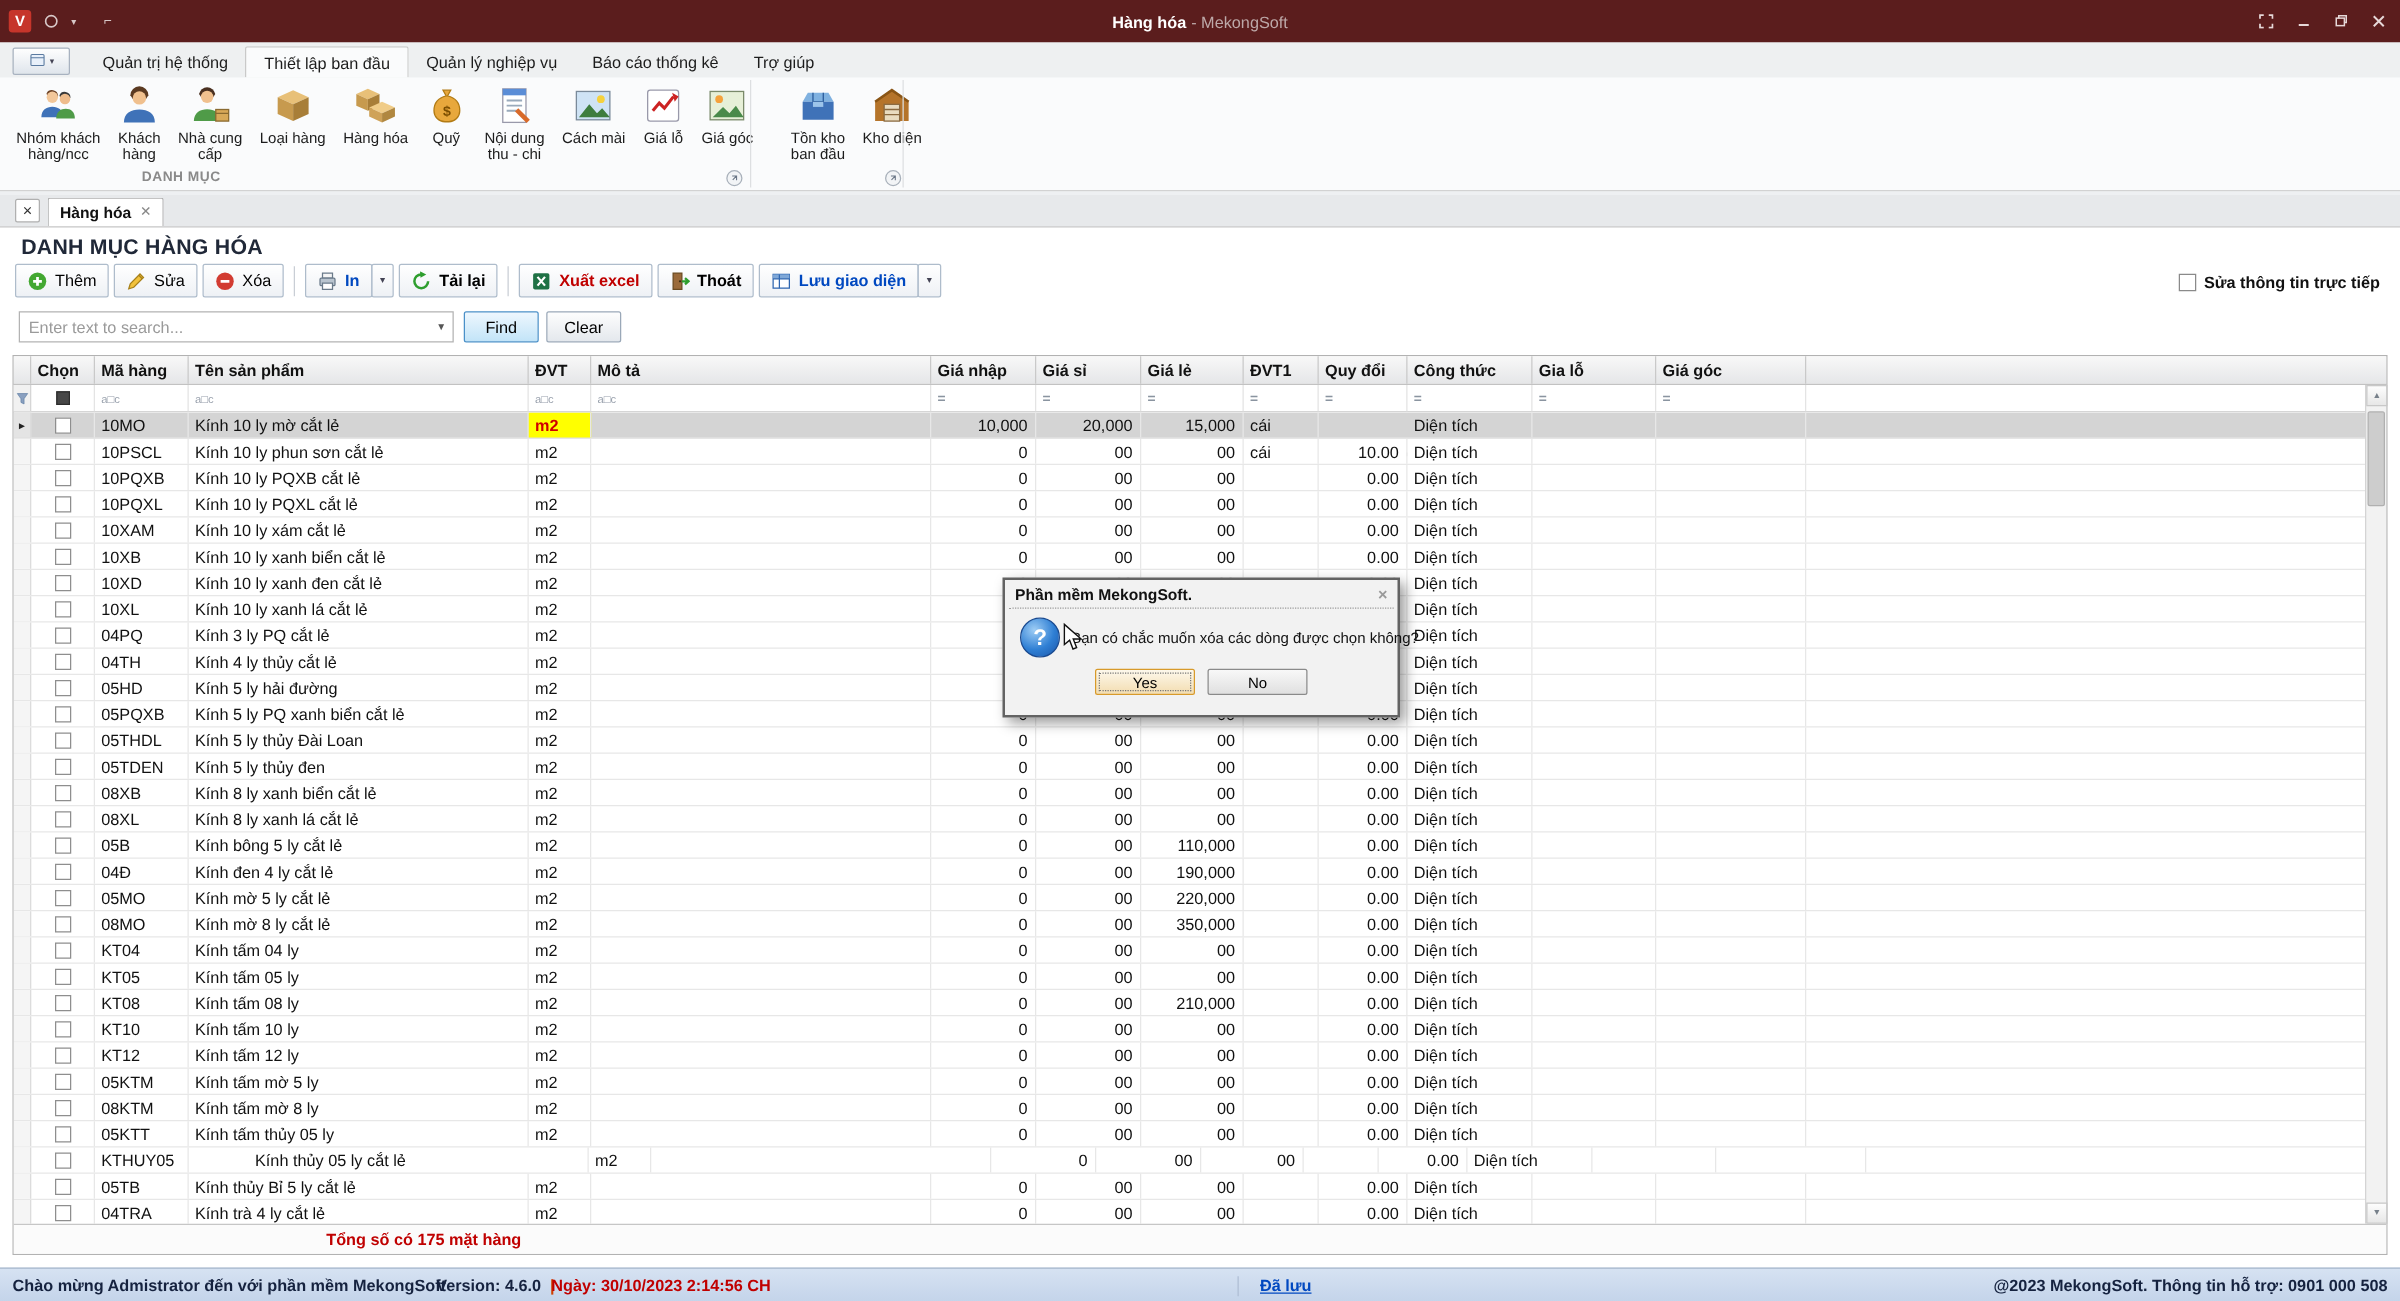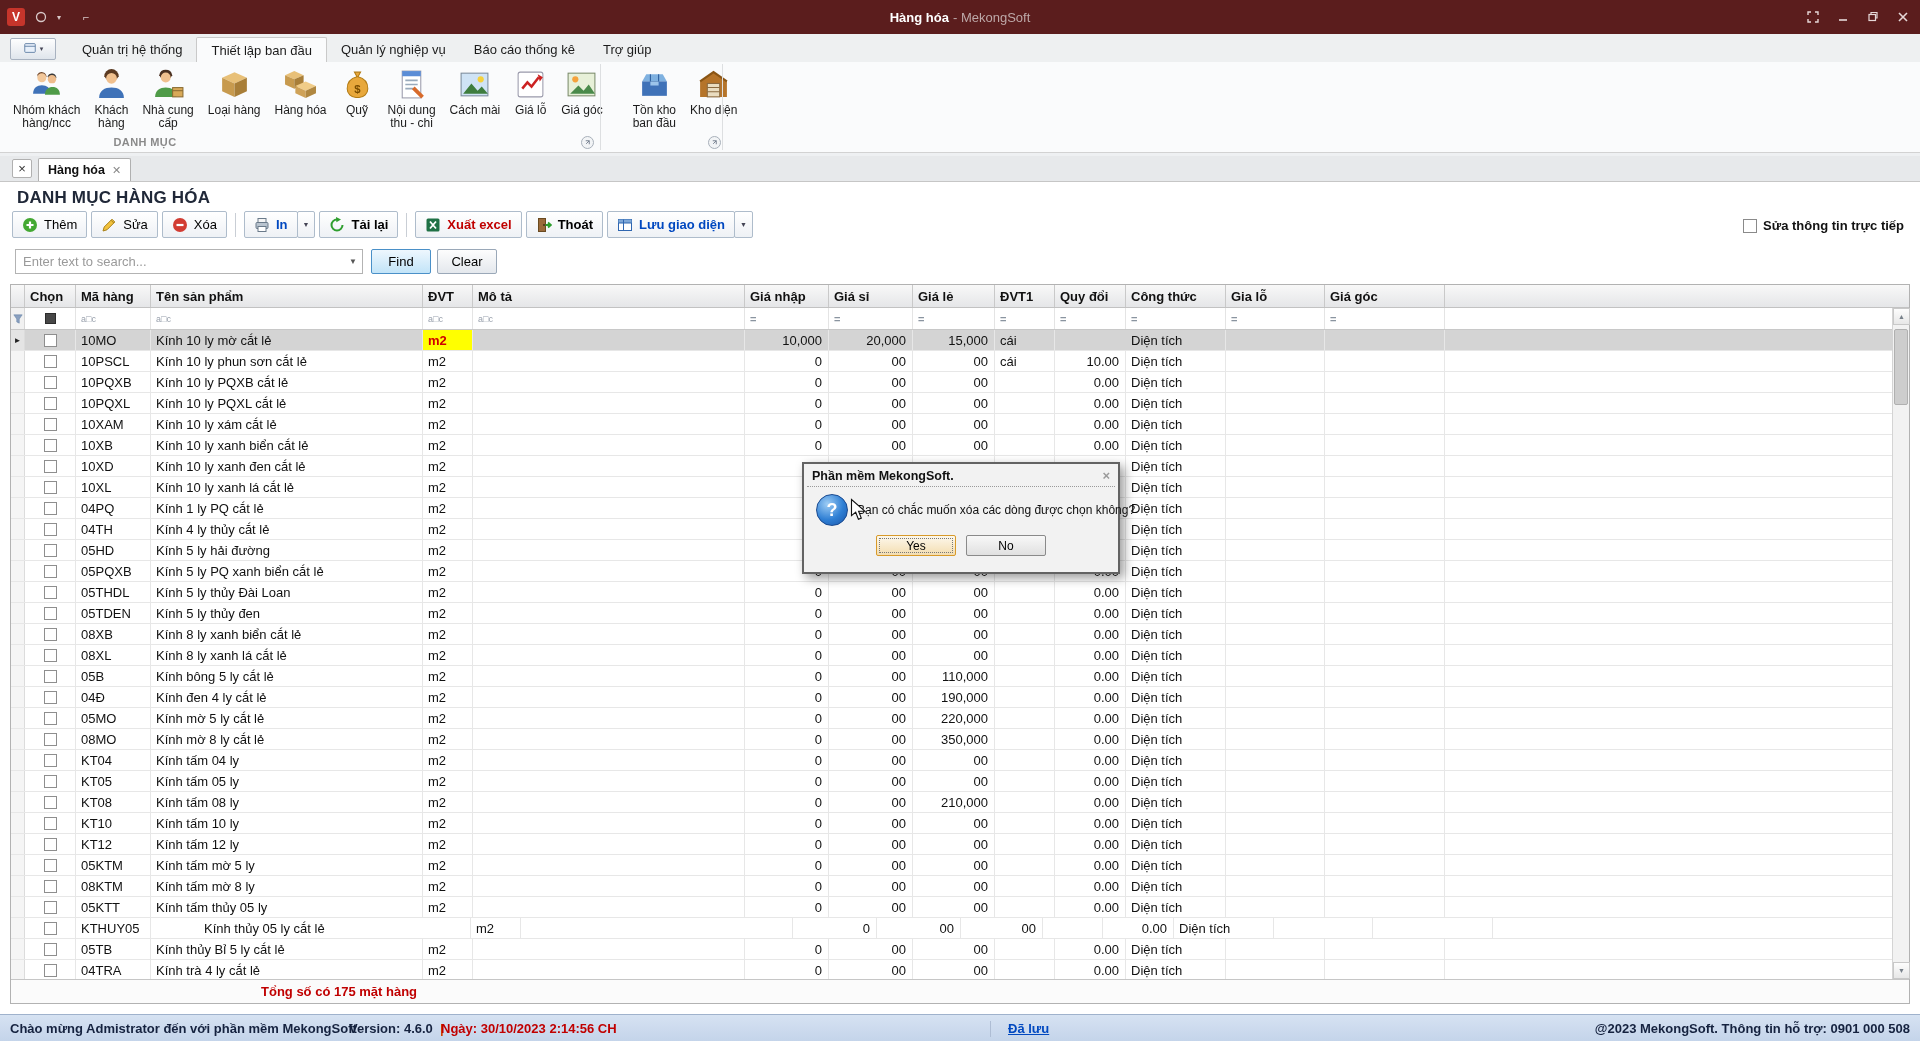--- a/index.html
+++ b/index.html
@@ -680,21 +680,21 @@
             <div class="gcell a-left" style="width: 99px;"></div>
             <div class="gcell a-left" style="width: 120px;"></div>
             <div class="gcell fill"></div>
           </div>
           <div class="grow">
             <div class="gind"></div>
             <div class="gcell a-center" style="width: 51px;">
               <span class="rowcbx"></span>
             </div>
             <div class="gcell a-left" style="width: 75px;">04PQ</div>
-            <div class="gcell a-left" style="width: 272px;">Kính 1 ly PQ cắt lẻ</div>
+            <div class="gcell a-left" style="width: 272px;">Kính 3 ly PQ cắt lẻ</div>
             <div class="gcell a-left" style="width: 50px;">m2</div>
             <div class="gcell a-left" style="width: 272px;"></div>
             <div class="gcell a-right" style="width: 84px;">0</div>
             <div class="gcell a-right" style="width: 84px;">00</div>
             <div class="gcell a-right" style="width: 82px;">00</div>
             <div class="gcell a-left" style="width: 60px;"></div>
             <div class="gcell a-right" style="width: 71px;">0.00</div>
             <div class="gcell a-left" style="width: 100px;">Diện tích</div>
             <div class="gcell a-left" style="width: 99px;"></div>
             <div class="gcell a-left" style="width: 120px;"></div>

